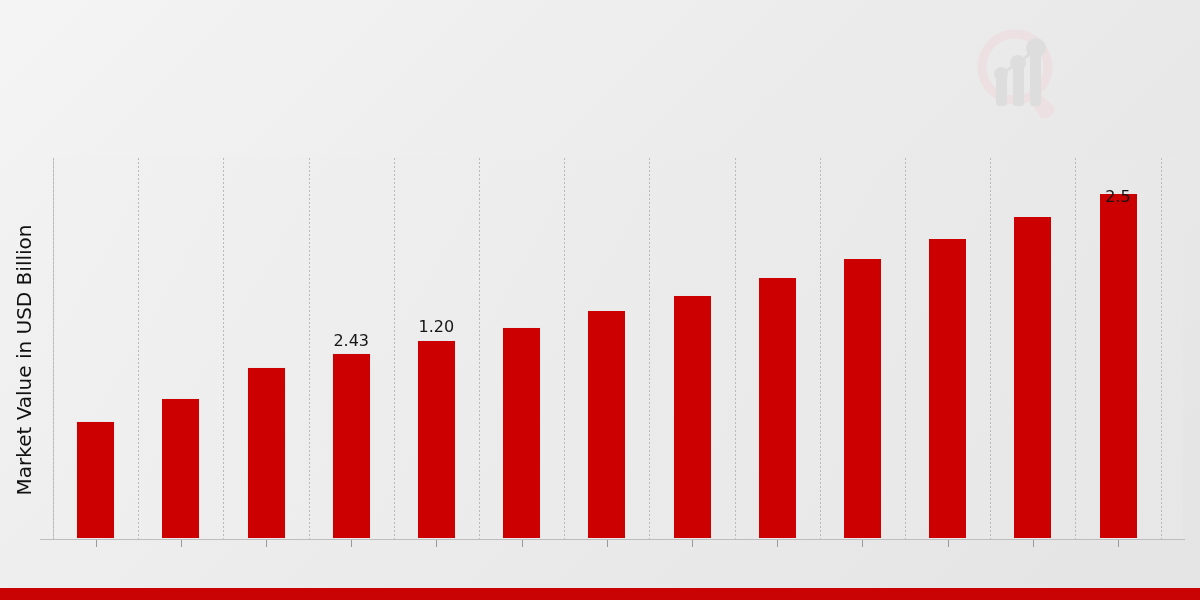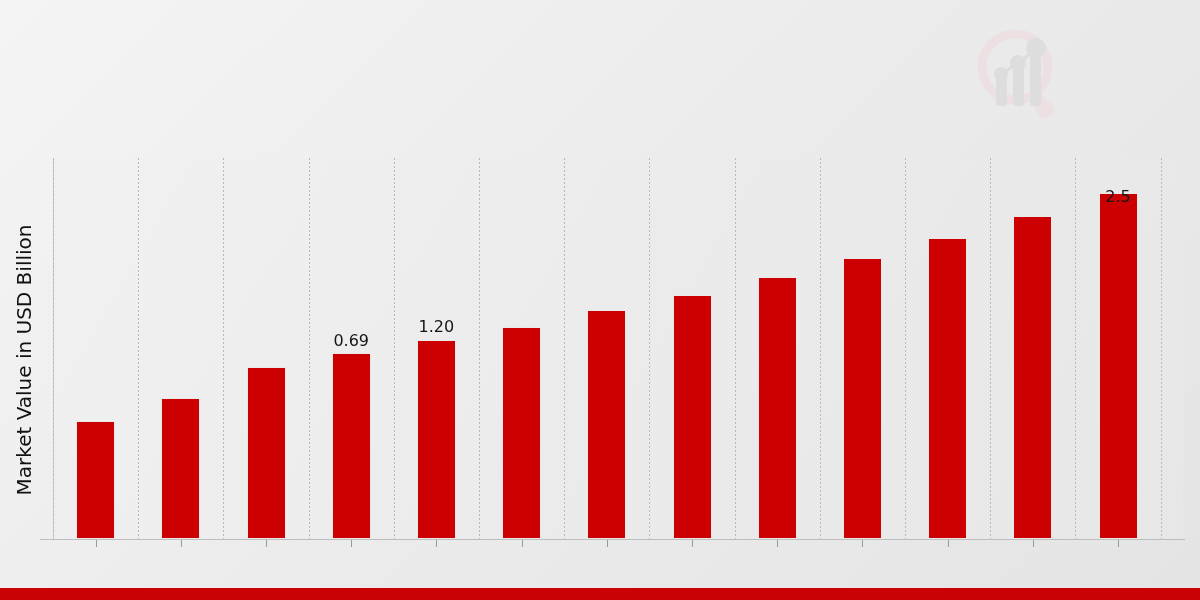--- a/index.html
+++ b/index.html
@@ -105,21 +105,21 @@
         <div class="gridline" style="left: 852px;"></div>
         <div class="gridline" style="left: 937.2px;"></div>
         <div class="gridline" style="left: 1022.4px;"></div>
         <div class="gridline" style="left: 1107.6px;"></div>
       </div>
     <div id="bars">
         <div class="bar" style="left: 23.1px; height: 117.764px; background: rgb(204, 0, 0);"></div>
         <div class="bar" style="left: 108.3px; height: 141.316px; background: rgb(204, 0, 0);"></div>
         <div class="bar" style="left: 193.5px; height: 171.796px; background: rgb(204, 0, 0);"></div>
         <div class="bar" style="left: 278.7px; height: 185.651px; background: rgb(204, 0, 0);"></div>
-        <div class="bar-value" style="left: 268.2px; top: 173.349px;">0.69</div>
+        <div class="bar-value" style="left: 268.2px; top: 173.349px;">2.43</div>
         <div class="bar" style="left: 363.9px; height: 199.505px; background: rgb(204, 0, 0);"></div>
         <div class="bar-value" style="left: 353.4px; top: 159.495px;">1.20</div>
         <div class="bar" style="left: 449.1px; height: 211.975px; background: rgb(204, 0, 0);"></div>
         <div class="bar" style="left: 534.3px; height: 228.6px; background: rgb(204, 0, 0);"></div>
         <div class="bar" style="left: 619.5px; height: 243.84px; background: rgb(204, 0, 0);"></div>
         <div class="bar" style="left: 704.7px; height: 261.851px; background: rgb(204, 0, 0);"></div>
         <div class="bar" style="left: 789.9px; height: 281.247px; background: rgb(204, 0, 0);"></div>
         <div class="bar" style="left: 875.1px; height: 300.644px; background: rgb(204, 0, 0);"></div>
         <div class="bar" style="left: 960.3px; height: 322.811px; background: rgb(204, 0, 0);"></div>
         <div class="bar" style="left: 1045.5px; height: 346.364px; background: rgb(204, 0, 0);"></div>

